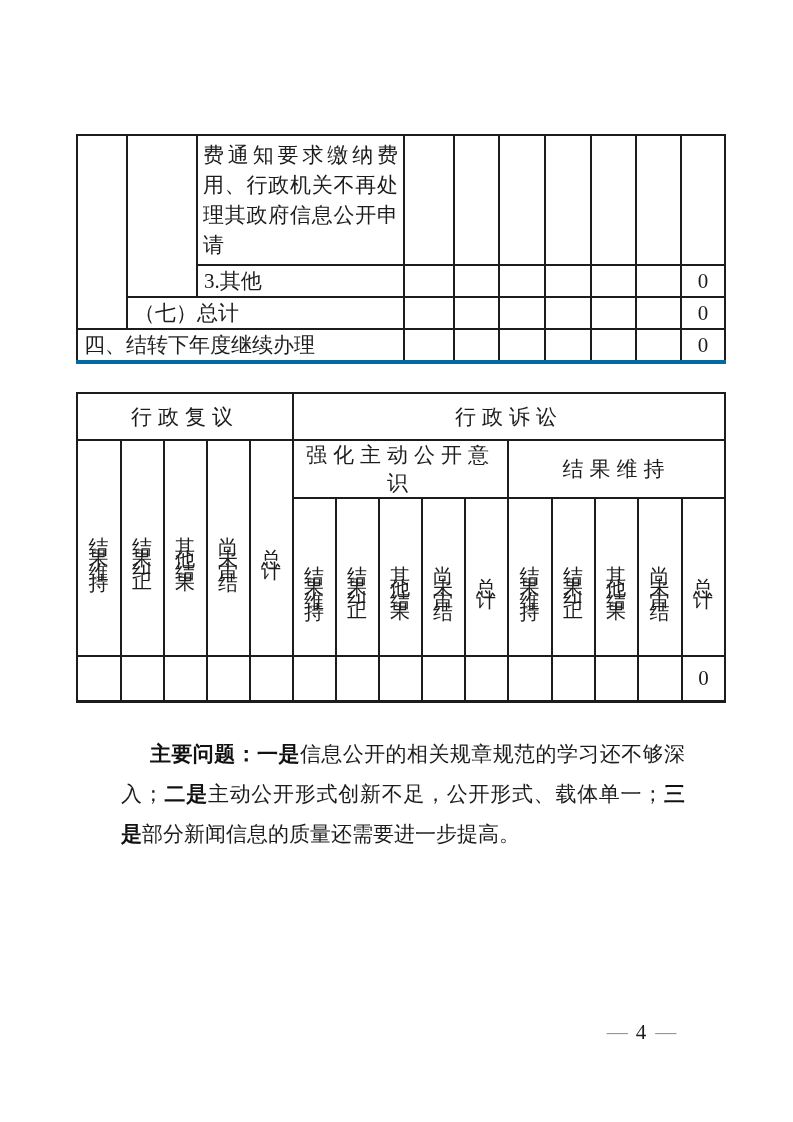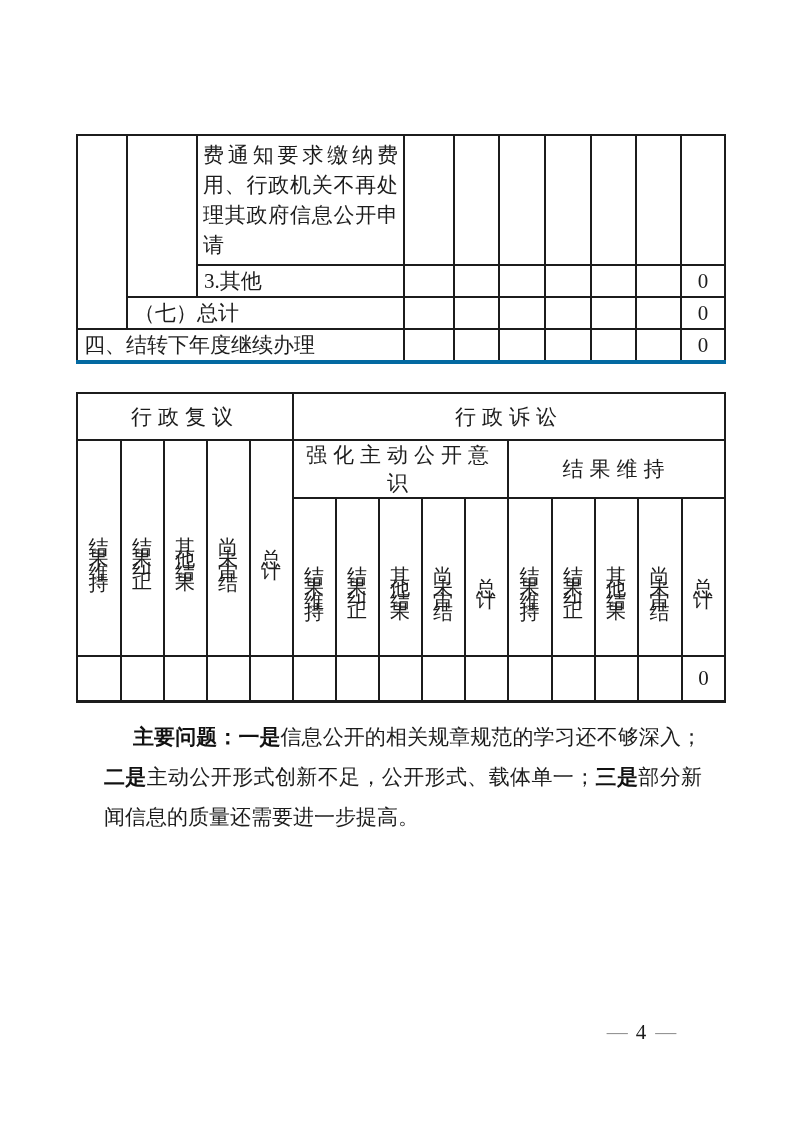--- a/index.html
+++ b/index.html
@@ -38,21 +38,21 @@
     position:absolute;left:133px;
     font-size:22px;font-weight:700;color:#111;
     letter-spacing:1px;white-space:nowrap;
   }
   
   .bodytext{
     position:absolute;left:104px;top:717px;width:598px;
     font-size:21px;line-height:40px;
     text-align:justify;text-justify:inter-ideograph;
   }
-  .bodytext p{margin:0;text-indent:29px;}
+  .bodytext p{margin:17px;text-indent:29px;}
   .b{font-weight:700;color:#111;}
   
   .footer{
     position:absolute;left:596px;top:1020px;width:90px;
     display:flex;align-items:center;justify-content:center;gap:9px;
     font-size:21px;
   }
   .footer .dash{color:#8f8f8f;letter-spacing:-1px;}
   .footer .num{color:#1c1c1c;}
 </style>

